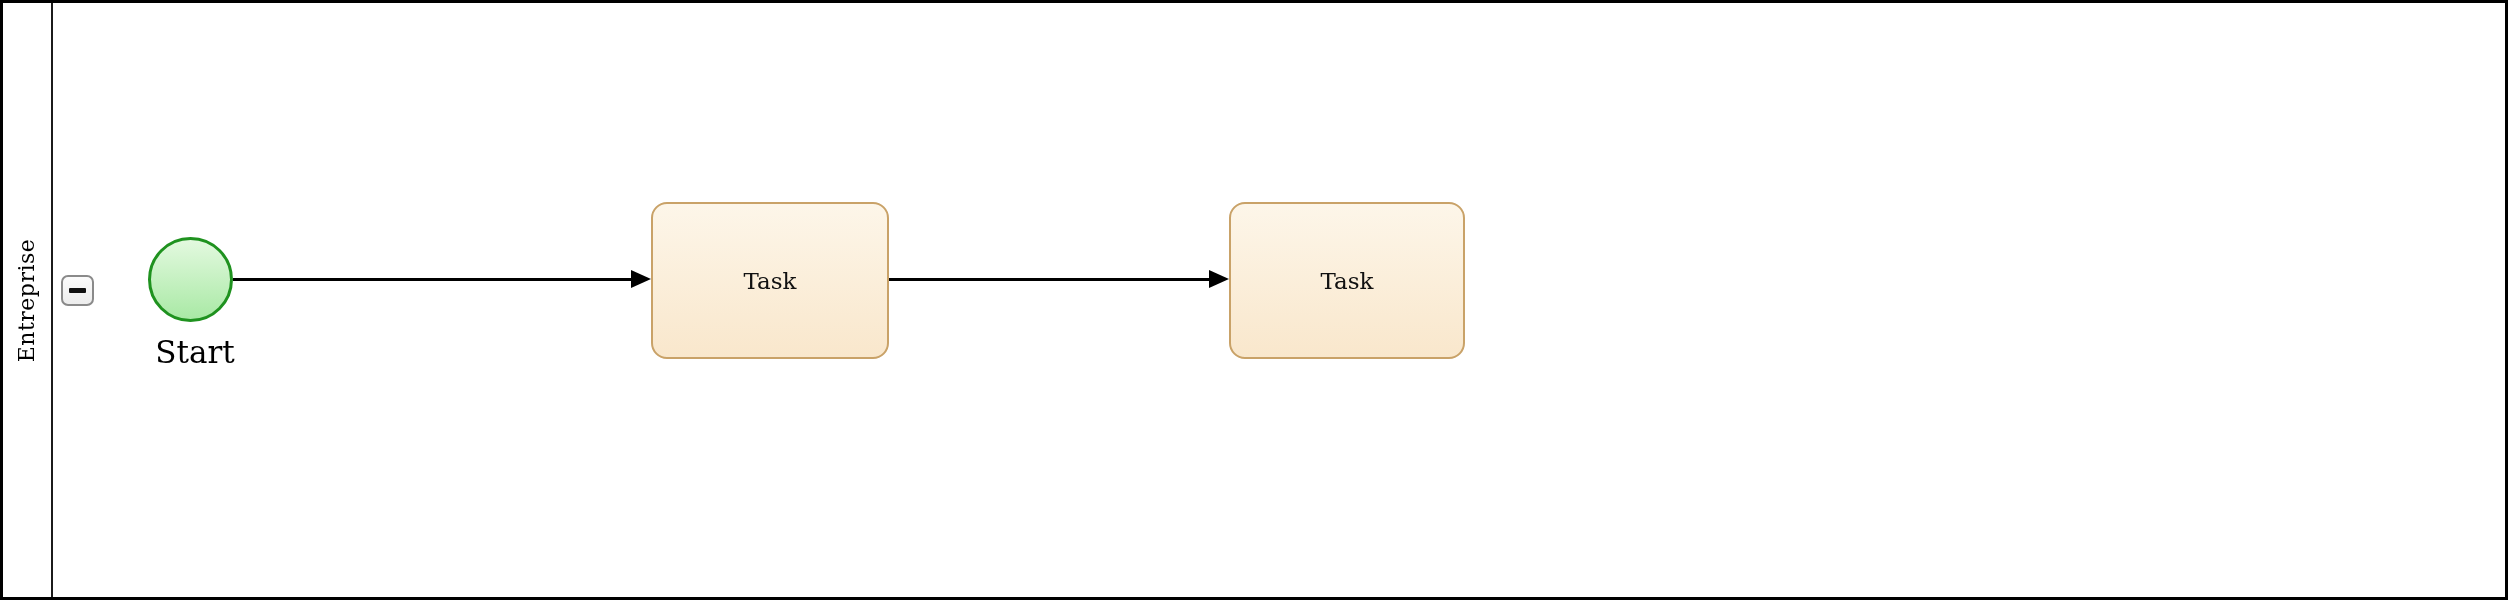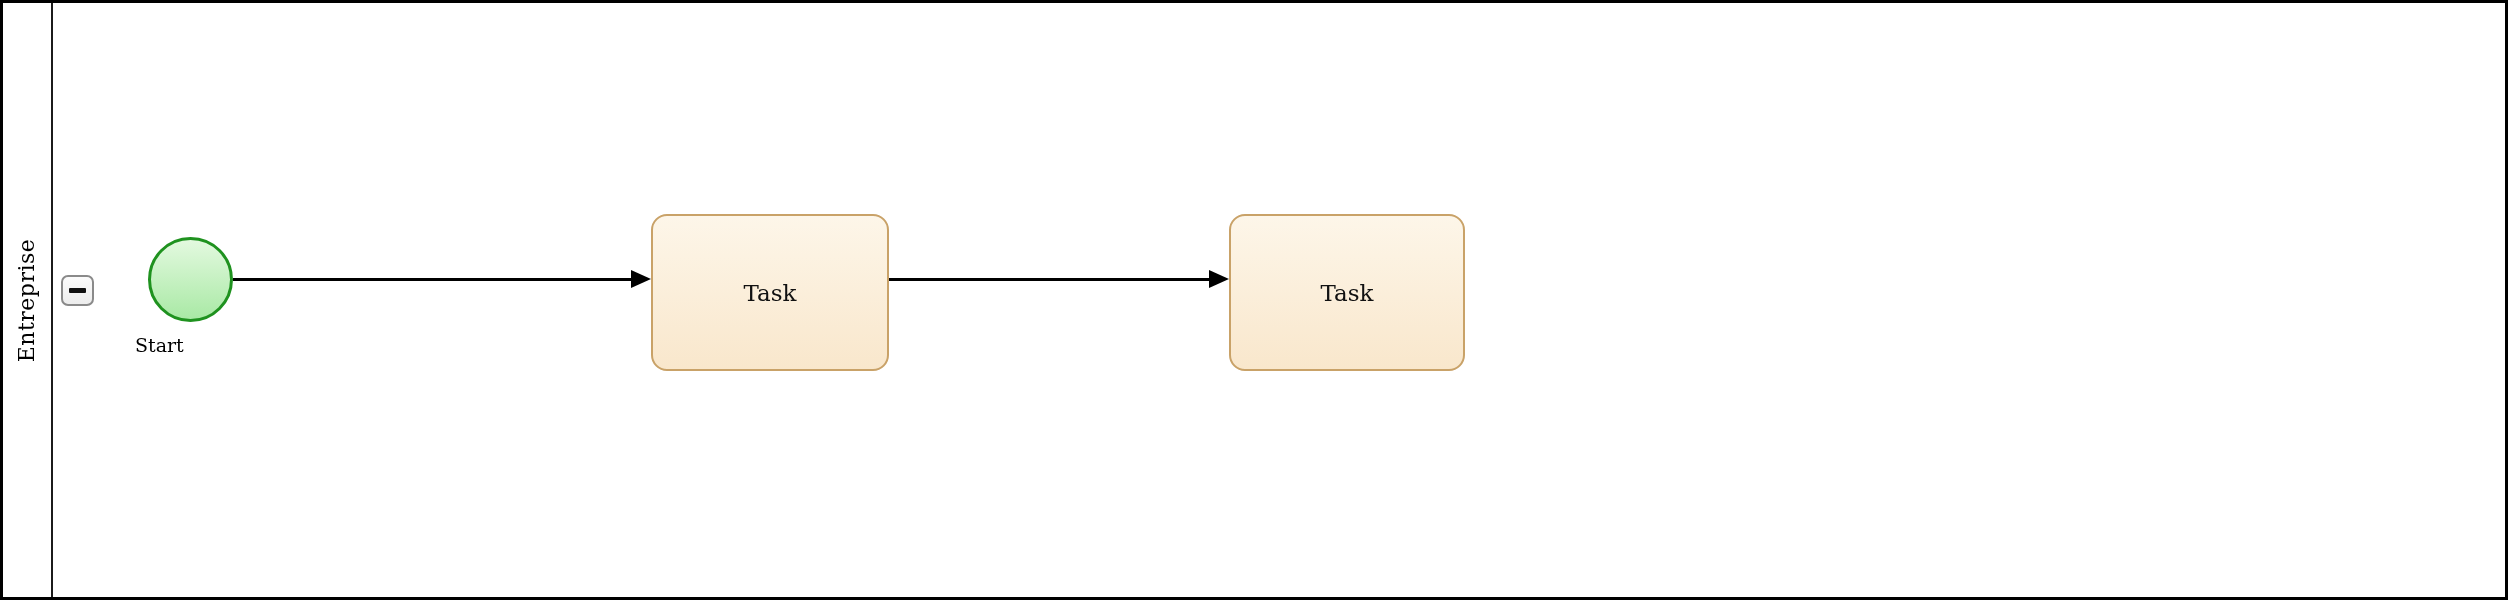--- a/index.html
+++ b/index.html
@@ -63,27 +63,28 @@
     left: 145px; top: 234px;
     width: 79px; height: 79px;
     border: 3px solid var(--event-stroke, #1f921f);
     border-radius: 50%;
     background: linear-gradient(to bottom, var(--event-fill-top, #e3f9df), var(--event-fill-bottom, #a9e9a5));
   }
   .start-label {
     position: absolute;
     left: 132px; top: 331px;
     width: 120px;
-    font-size: 19px;
+    text-align: center;
+    font-size: 31px;
     color: #000000;
   }
   
   .task {
     position: absolute;
-    top: 211px;
+    top: 199px;
     width: 238px; height: 157px;
     box-sizing: border-box;
     border: 2px solid var(--task-stroke, #c9a268);
     border-radius: 16px;
     background: linear-gradient(to bottom, var(--task-fill-top, #fdf6e9), var(--task-fill-bottom, #f9e7cc));
     display: flex;
     align-items: center;
     justify-content: center;
     font-size: 23px;
     color: #111111;

